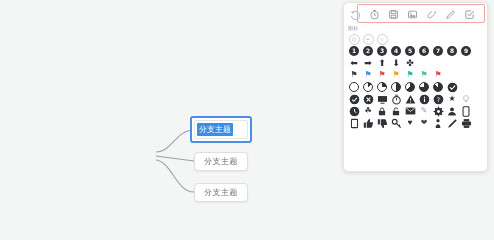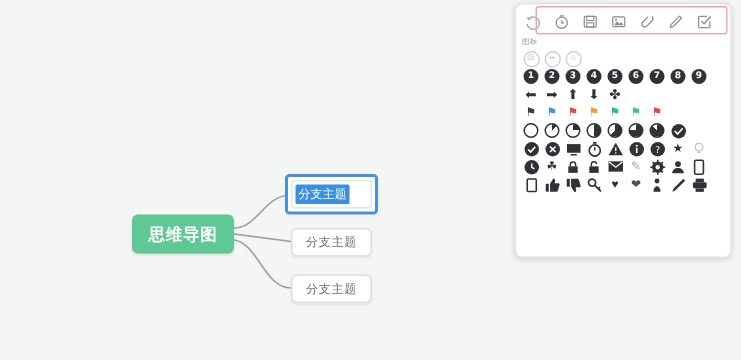--- a/index.html
+++ b/index.html
@@ -89,23 +89,20 @@
 <body>
 
 <div id="canvas">
 
   <svg id="map" viewBox="0 0 340 210" xmlns="http://www.w3.org/2000/svg">
     <path d="M156,152 C172,152 176,130 194,130" fill="none" stroke="#9aa0a6" stroke-width="1.1"></path>
     <path d="M156,156 L194,161" fill="none" stroke="#9aa0a6" stroke-width="1.1"></path>
     <path d="M156,160 C172,162 176,192 194,192" fill="none" stroke="#9aa0a6" stroke-width="1.1"></path>
   </svg>
 
-  <div class="node node-root">
-    <span>思维导图</span>
-  </div>
 
   <div id="branch1-wrap">
     <div id="branch1-inner">
       <span id="branch1-text">分支主题</span>
     </div>
   </div>
 
   <div id="branch2" class="node node-branch">
     <span>分支主题</span>
   </div>

